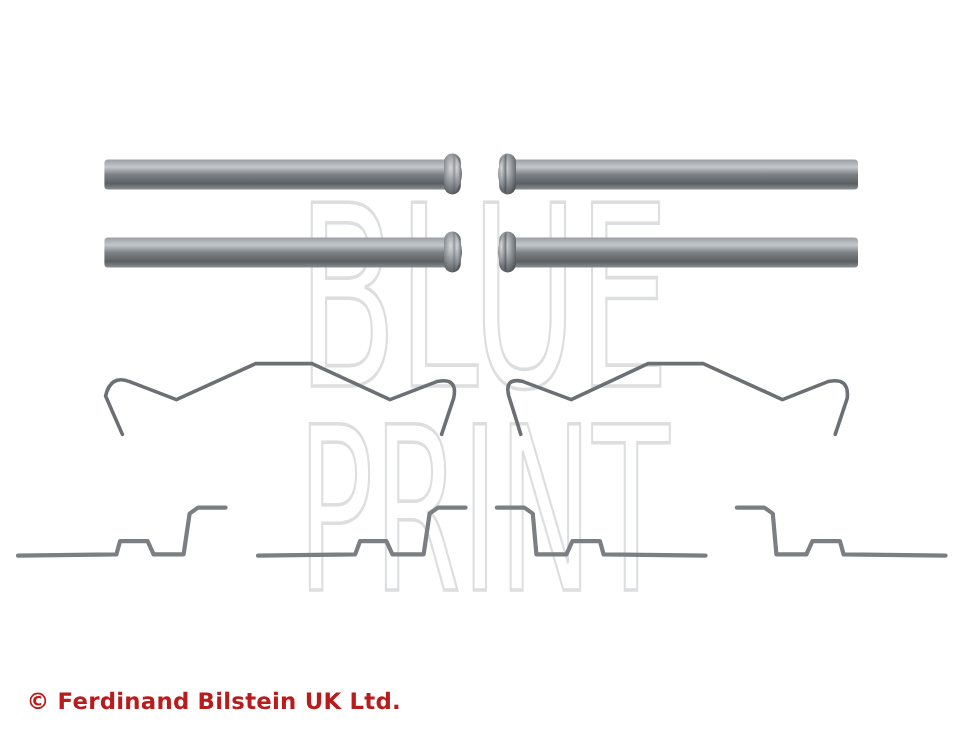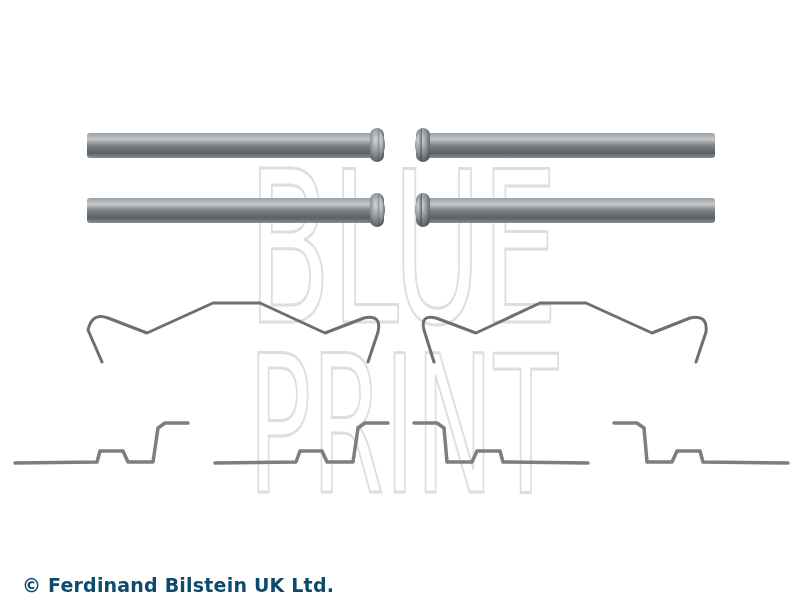--- a/index.html
+++ b/index.html
@@ -4,21 +4,21 @@
   <style>
     html, body { margin: 0; padding: 0; background: #ffffff; }
     body { width: 800px; height: 615px; position: relative; overflow: hidden; font-family: "DejaVu Sans", sans-serif; }
     .stage { position: absolute; left: 0; top: 0; width: 732px; height: 615px; }
     .watermark {
       position: absolute; left: 0; top: 0; width: 800px; height: 615px;
     }
     .copyright {
       position: absolute; left: 22px; top: 574px;
       font-family: "DejaVu Sans", sans-serif; font-weight: bold; font-size: 19px;
-      color: #0c4a6e; letter-spacing: 0.2px;
+      color: #b91c1c; letter-spacing: 0.2px;
     }
   </style>
 </head>
 <body>
 
 <div class="stage">
 
   <svg class="watermark" viewBox="0 0 800 615">
     <g fill="none" stroke="#dcdee0" stroke-width="3">
       <text x="248" y="322" font-family="DejaVu Sans" font-size="210" font-weight="normal" textLength="310" lengthAdjust="spacingAndGlyphs">BLUE</text>

